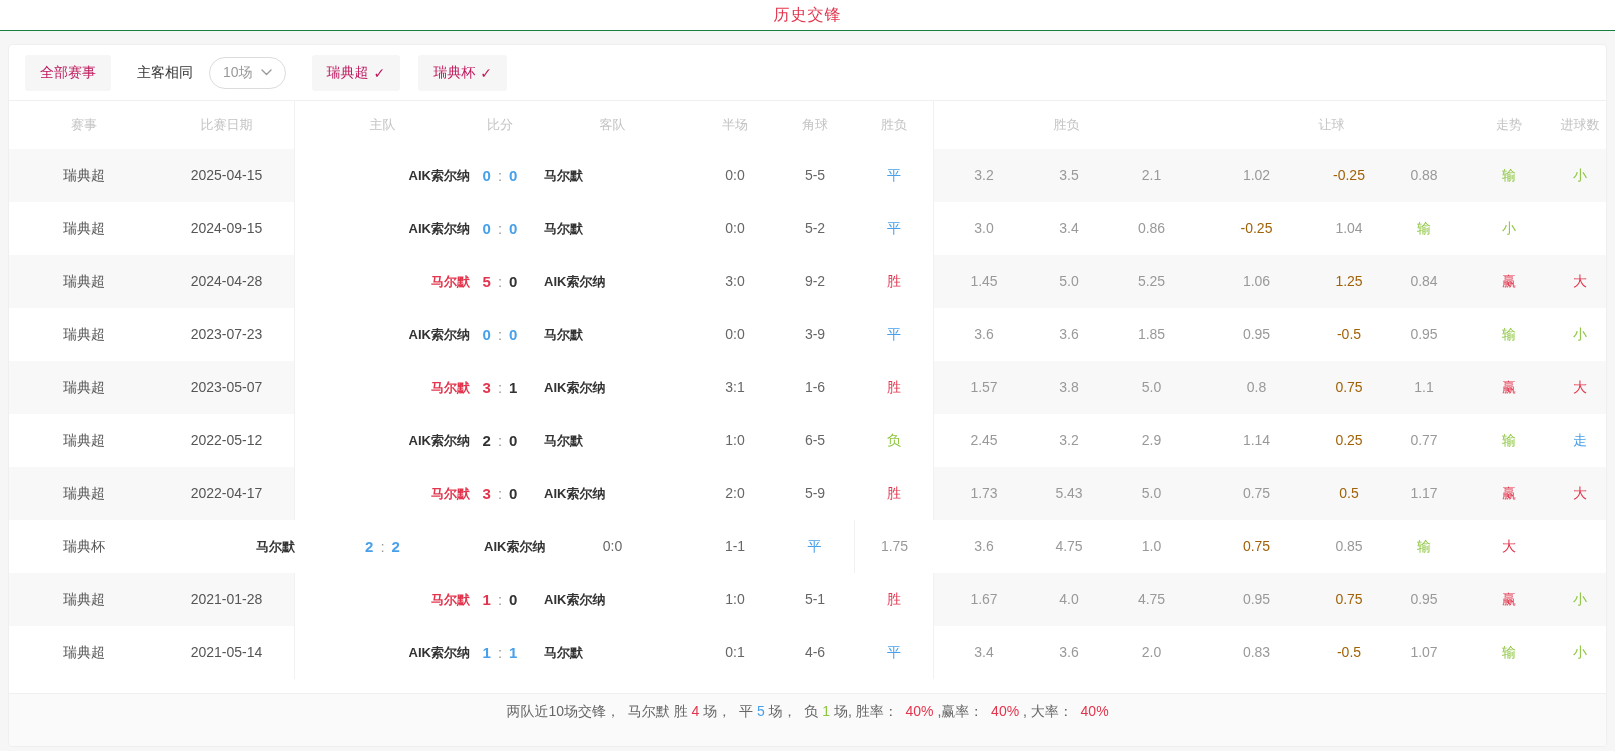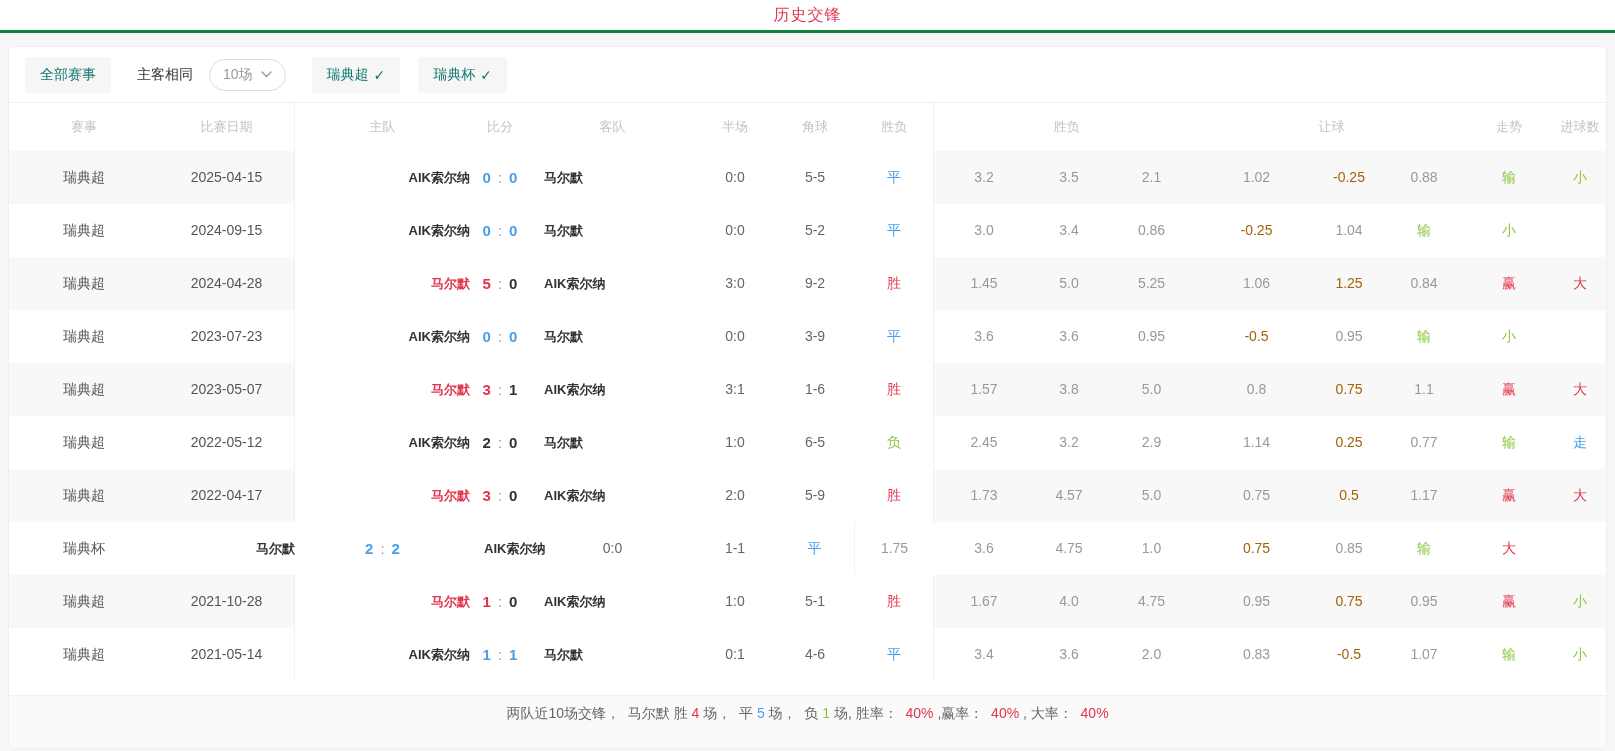--- a/index.html
+++ b/index.html
@@ -4,39 +4,39 @@
 <style>
   html,body{margin:0;padding:0;}
   body{
     width:1615px;height:751px;
     background:#f6f6f6;
     font-family:"Liberation Sans","DejaVu Sans",sans-serif;
     overflow:hidden;
   }
   
   .title-bar{
-    height:30px;background:#ffffff;border-bottom:3px solid #15803d;
+    height:30px;background:#ffffff;border-bottom:1px solid #15803d;
     display:flex;align-items:center;justify-content:center;
   }
   .page-title{color:#e2354d;font-size:16px;font-weight:500;letter-spacing:1px;}
   
   .card{
     margin:13px 8px 0;background:#ffffff;
     border:1px solid #efefef;border-radius:4px;
     height:703px;box-sizing:border-box;
     display:flex;flex-direction:column;
   }
   
   .filter-bar{
     display:flex;align-items:center;
     height:56px;box-sizing:border-box;
     padding:0 16px;border-bottom:1px solid #f0f0f0;
   }
   .btn{
-    background:#f6f6f6;color:#0f766e;font-size:14px;
+    background:#f6f6f6;color:#be185d;font-size:14px;
     padding:9px 15px;border:none;border-radius:3px;cursor:pointer;
     display:flex;align-items:center;gap:5px;
     font-family:inherit;
   }
   .label-plain{color:#333;font-size:14px;margin-left:26px;}
   .pill{
     margin-left:16px;background:#fff;border:1px solid #dcdcdc;border-radius:16px;
     padding:6px 13px;color:#999;font-size:14px;cursor:pointer;
     display:flex;align-items:center;gap:8px;font-family:inherit;
   }
@@ -181,20 +181,21 @@
       <div class="td c-league stripe">瑞典超</div>
       <div class="td c-date stripe bd-r">2023-07-23</div>
       <div class="td team home" style="color: rgb(51, 51, 51);">AIK索尔纳</div>
       <div class="td score"><span style="color: rgb(72, 160, 234);">0</span><span class="sep">:</span><span style="color: rgb(72, 160, 234);">0</span></div>
       <div class="td team away" style="color: rgb(51, 51, 51);">马尔默</div>
       <div class="td muted">0:0</div>
       <div class="td muted">3-9</div>
       <div class="td bd-r" style="color: rgb(72, 160, 234);">平</div>
       <div class="td odds stripe">3.6</div>
       <div class="td odds stripe">3.6</div>
+      <div class="td odds stripe">1.85</div>
       <div class="td odds stripe">0.95</div>
       <div class="td hcap-mid stripe">-0.5</div>
       <div class="td odds stripe">0.95</div>
       <div class="td stripe" style="color: rgb(141, 198, 63);">输</div>
       <div class="td stripe" style="color: rgb(141, 198, 63);">小</div>
     </div>
       <div class="tr striped">
       <div class="td c-league stripe">瑞典超</div>
       <div class="td c-date stripe bd-r">2023-05-07</div>
       <div class="td team home" style="color: rgb(226, 53, 77);">马尔默</div>
@@ -233,21 +234,21 @@
       <div class="tr striped">
       <div class="td c-league stripe">瑞典超</div>
       <div class="td c-date stripe bd-r">2022-04-17</div>
       <div class="td team home" style="color: rgb(226, 53, 77);">马尔默</div>
       <div class="td score"><span style="color: rgb(226, 53, 77);">3</span><span class="sep">:</span><span style="color: rgb(51, 51, 51);">0</span></div>
       <div class="td team away" style="color: rgb(51, 51, 51);">AIK索尔纳</div>
       <div class="td muted">2:0</div>
       <div class="td muted">5-9</div>
       <div class="td bd-r" style="color: rgb(226, 53, 77);">胜</div>
       <div class="td odds stripe">1.73</div>
-      <div class="td odds stripe">4.57</div>
+      <div class="td odds stripe">5.43</div>
       <div class="td odds stripe">5.0</div>
       <div class="td odds stripe">0.75</div>
       <div class="td hcap-mid stripe">0.5</div>
       <div class="td odds stripe">1.17</div>
       <div class="td stripe" style="color: rgb(226, 53, 77);">赢</div>
       <div class="td stripe" style="color: rgb(226, 53, 77);">大</div>
     </div>
       <div class="tr">
       <div class="td c-league stripe">瑞典杯</div>
       <div class="td team home" style="color: rgb(51, 51, 51);">马尔默</div>
@@ -260,21 +261,21 @@
       <div class="td odds stripe">3.6</div>
       <div class="td odds stripe">4.75</div>
       <div class="td odds stripe">1.0</div>
       <div class="td hcap-mid stripe">0.75</div>
       <div class="td odds stripe">0.85</div>
       <div class="td stripe" style="color: rgb(141, 198, 63);">输</div>
       <div class="td stripe" style="color: rgb(226, 53, 77);">大</div>
     </div>
       <div class="tr striped">
       <div class="td c-league stripe">瑞典超</div>
-      <div class="td c-date stripe bd-r">2021-10-28</div>
+      <div class="td c-date stripe bd-r">2021-01-28</div>
       <div class="td team home" style="color: rgb(226, 53, 77);">马尔默</div>
       <div class="td score"><span style="color: rgb(226, 53, 77);">1</span><span class="sep">:</span><span style="color: rgb(51, 51, 51);">0</span></div>
       <div class="td team away" style="color: rgb(51, 51, 51);">AIK索尔纳</div>
       <div class="td muted">1:0</div>
       <div class="td muted">5-1</div>
       <div class="td bd-r" style="color: rgb(226, 53, 77);">胜</div>
       <div class="td odds stripe">1.67</div>
       <div class="td odds stripe">4.0</div>
       <div class="td odds stripe">4.75</div>
       <div class="td odds stripe">0.95</div>

